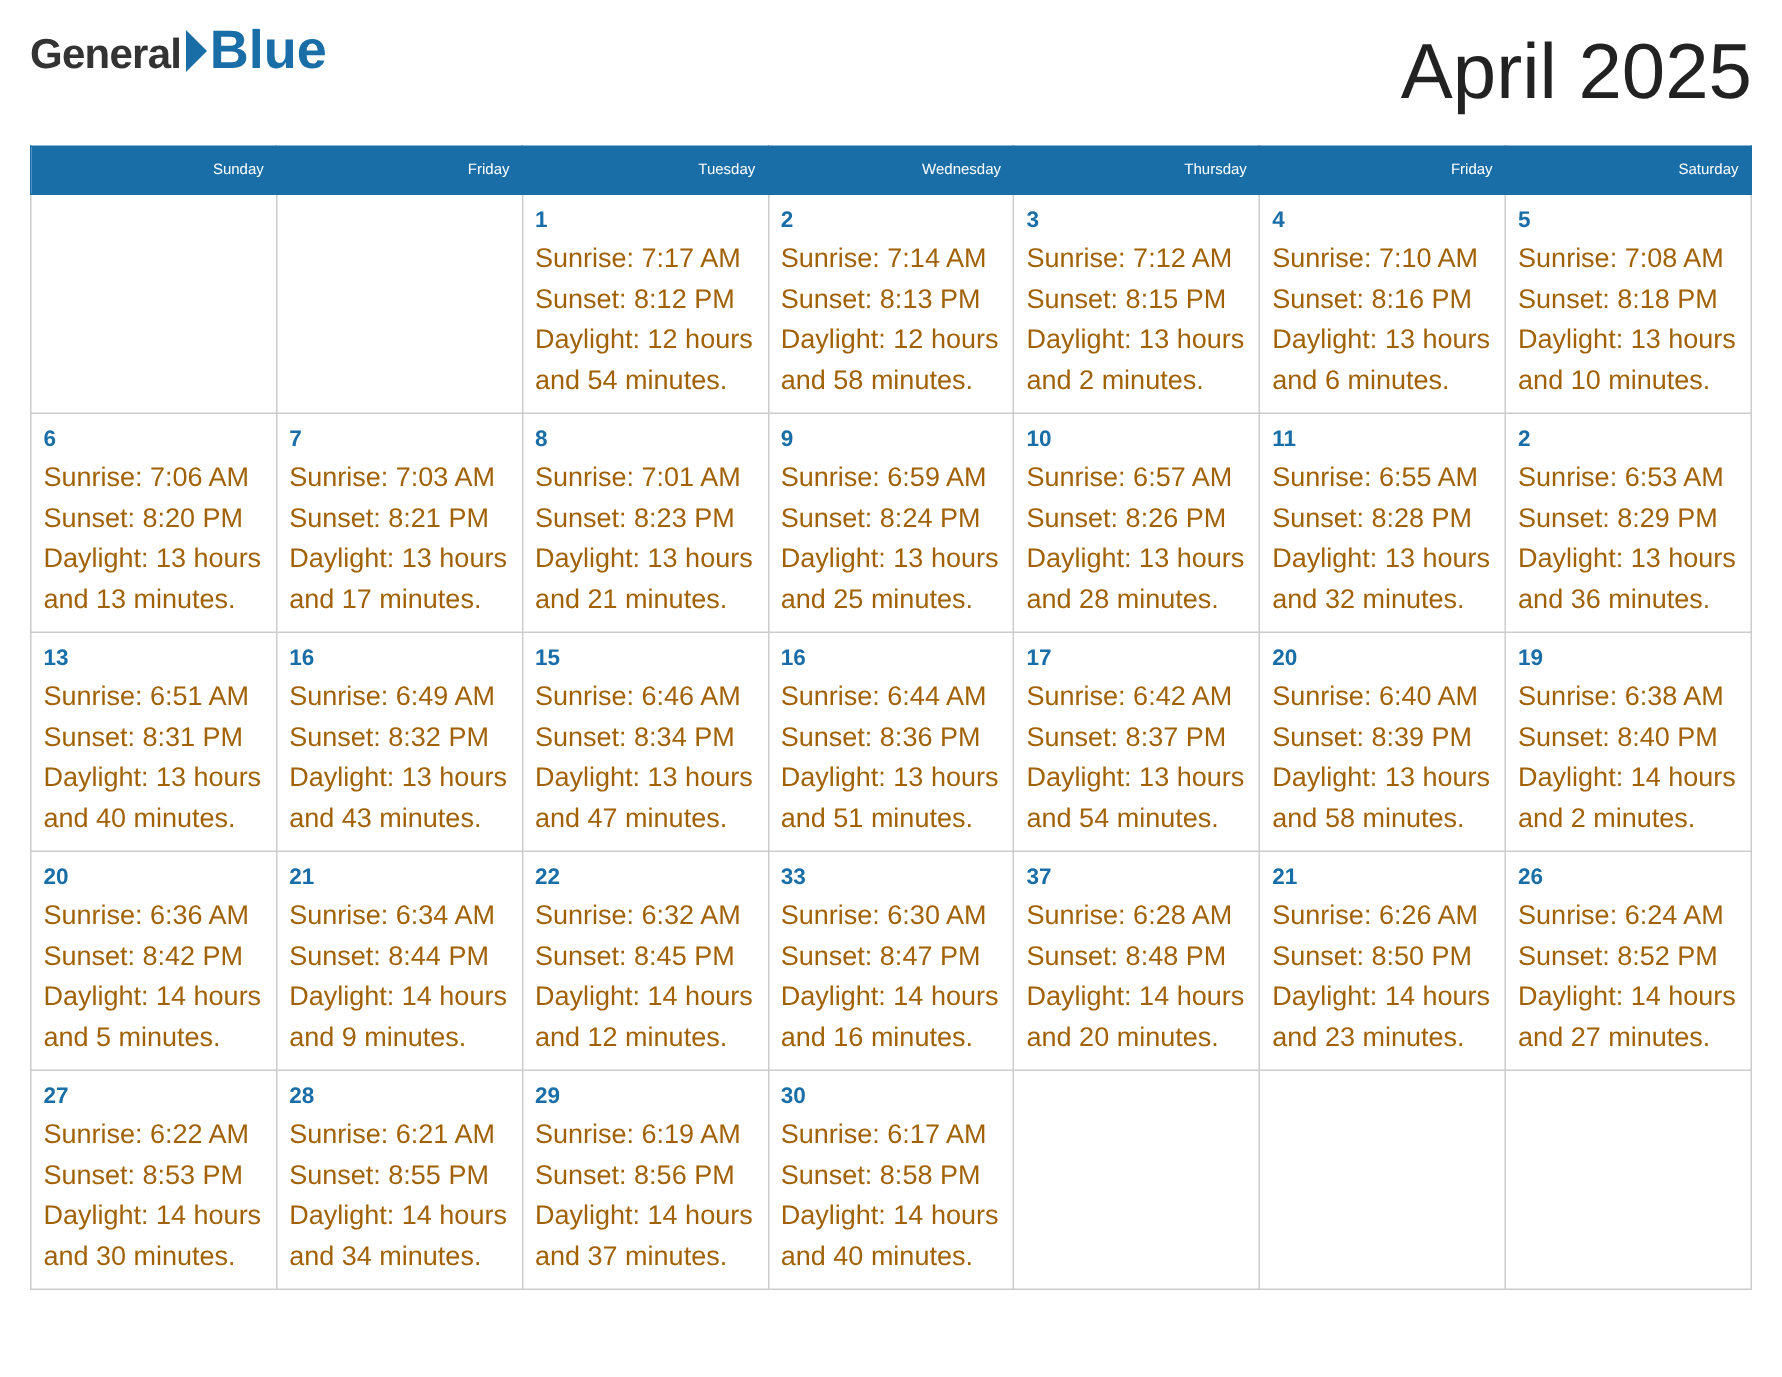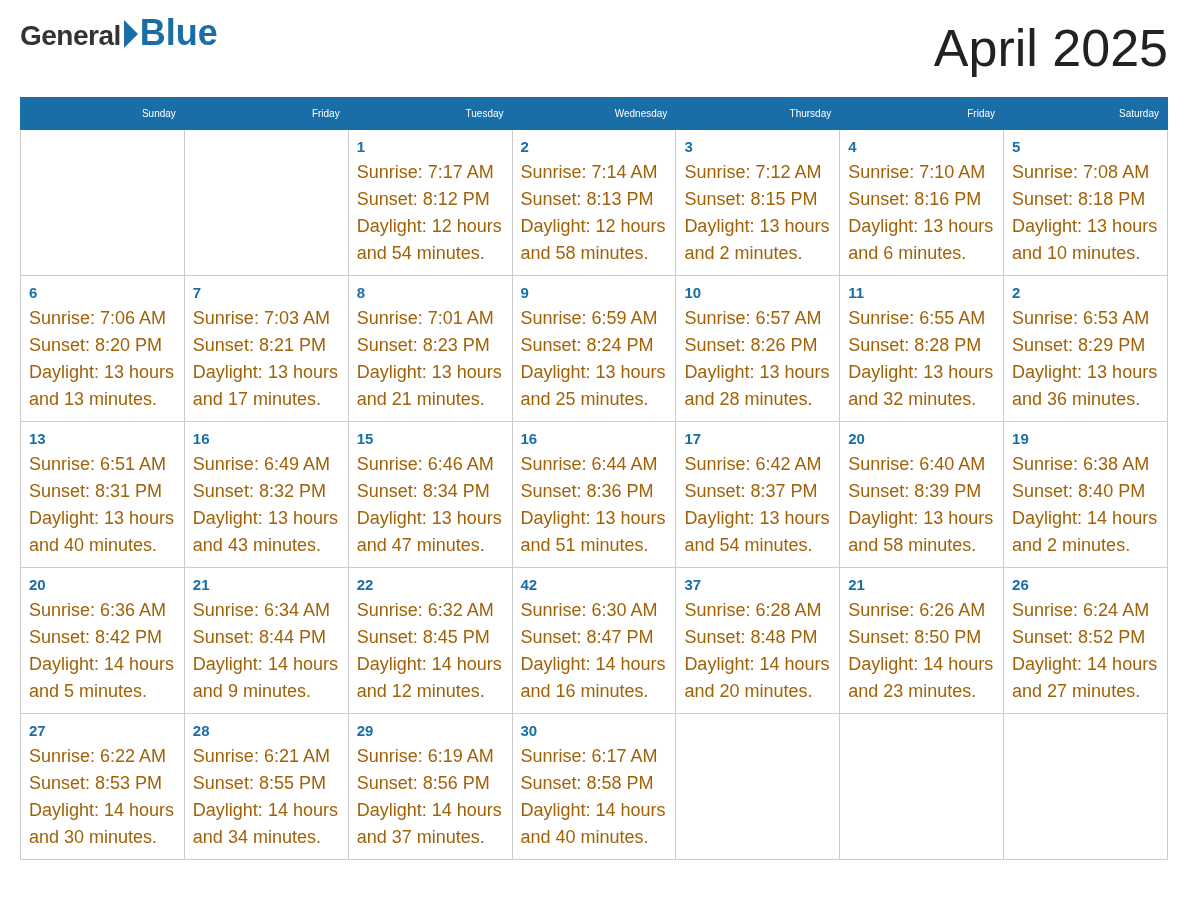--- a/index.html
+++ b/index.html
@@ -224,21 +224,21 @@
         </td>
         <td>
           <span class="day-number">21</span>
           <div class="day-info">Sunrise: 6:34 AM<br>Sunset: 8:44 PM<br>Daylight: 14 hours<br>and 9 minutes.</div>
         </td>
         <td>
           <span class="day-number">22</span>
           <div class="day-info">Sunrise: 6:32 AM<br>Sunset: 8:45 PM<br>Daylight: 14 hours<br>and 12 minutes.</div>
         </td>
         <td>
-          <span class="day-number">42</span>
+          <span class="day-number">33</span>
           <div class="day-info">Sunrise: 6:30 AM<br>Sunset: 8:47 PM<br>Daylight: 14 hours<br>and 16 minutes.</div>
         </td>
         <td>
           <span class="day-number">37</span>
           <div class="day-info">Sunrise: 6:28 AM<br>Sunset: 8:48 PM<br>Daylight: 14 hours<br>and 20 minutes.</div>
         </td>
         <td>
           <span class="day-number">21</span>
           <div class="day-info">Sunrise: 6:26 AM<br>Sunset: 8:50 PM<br>Daylight: 14 hours<br>and 23 minutes.</div>
         </td>

